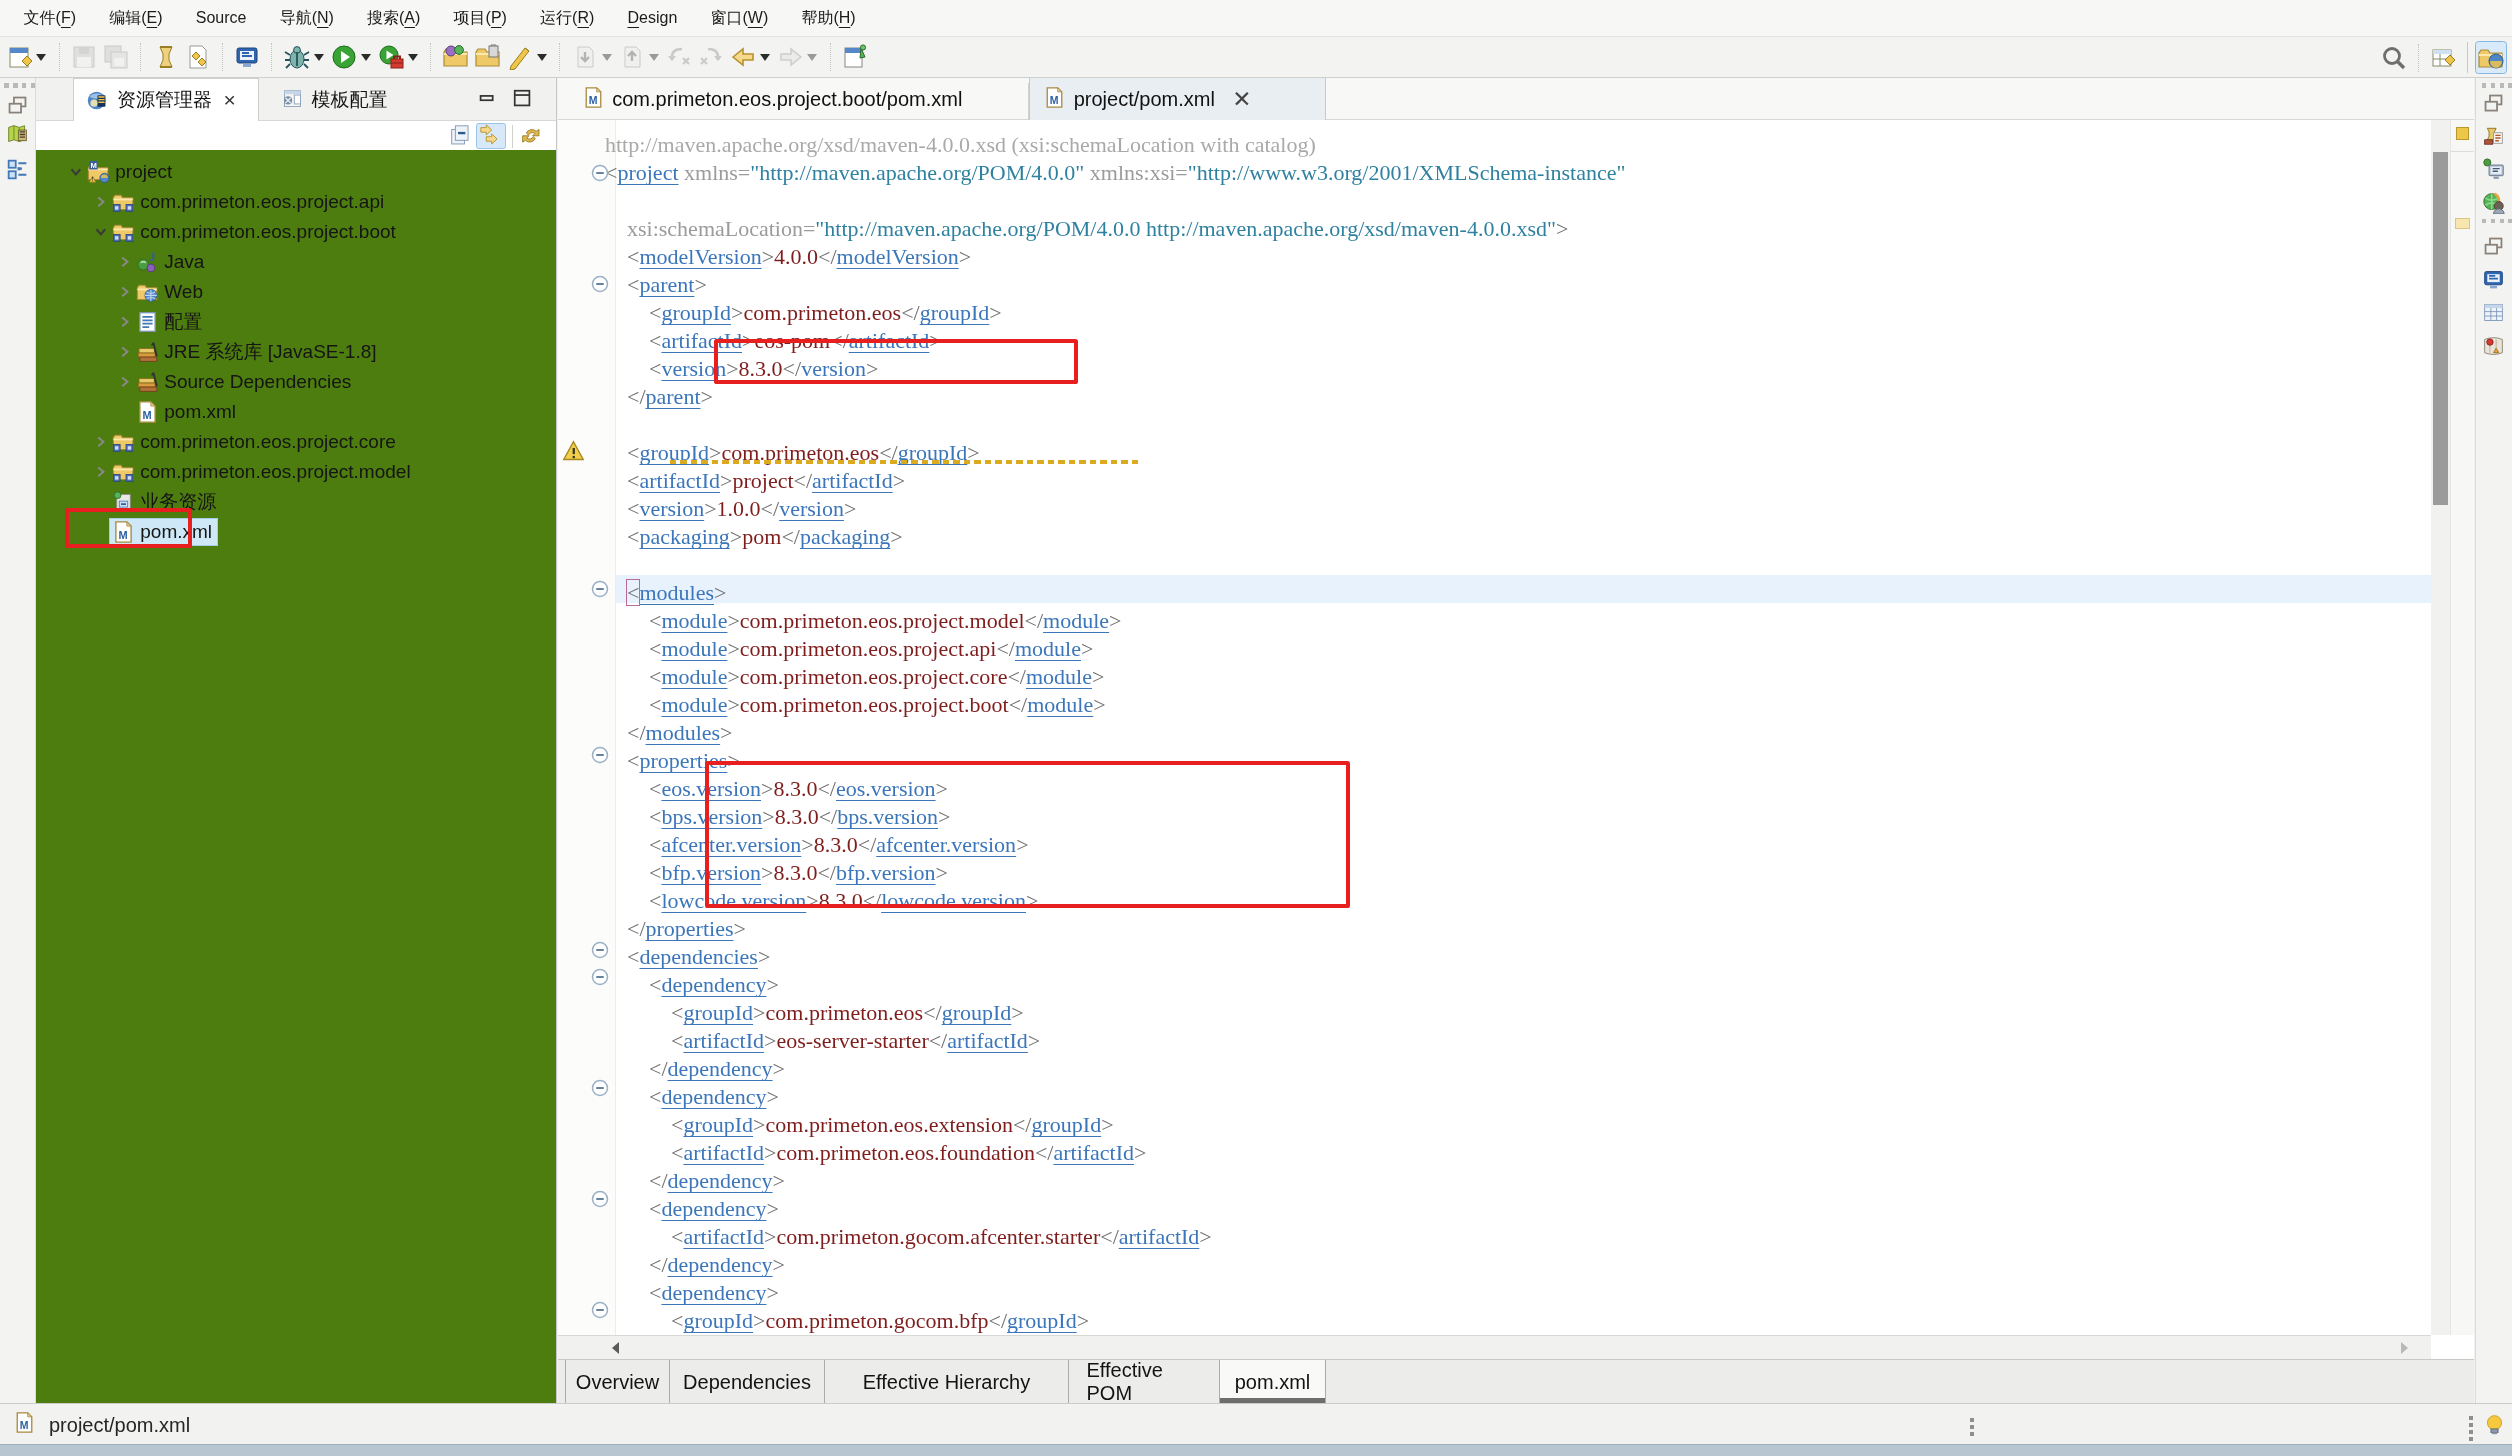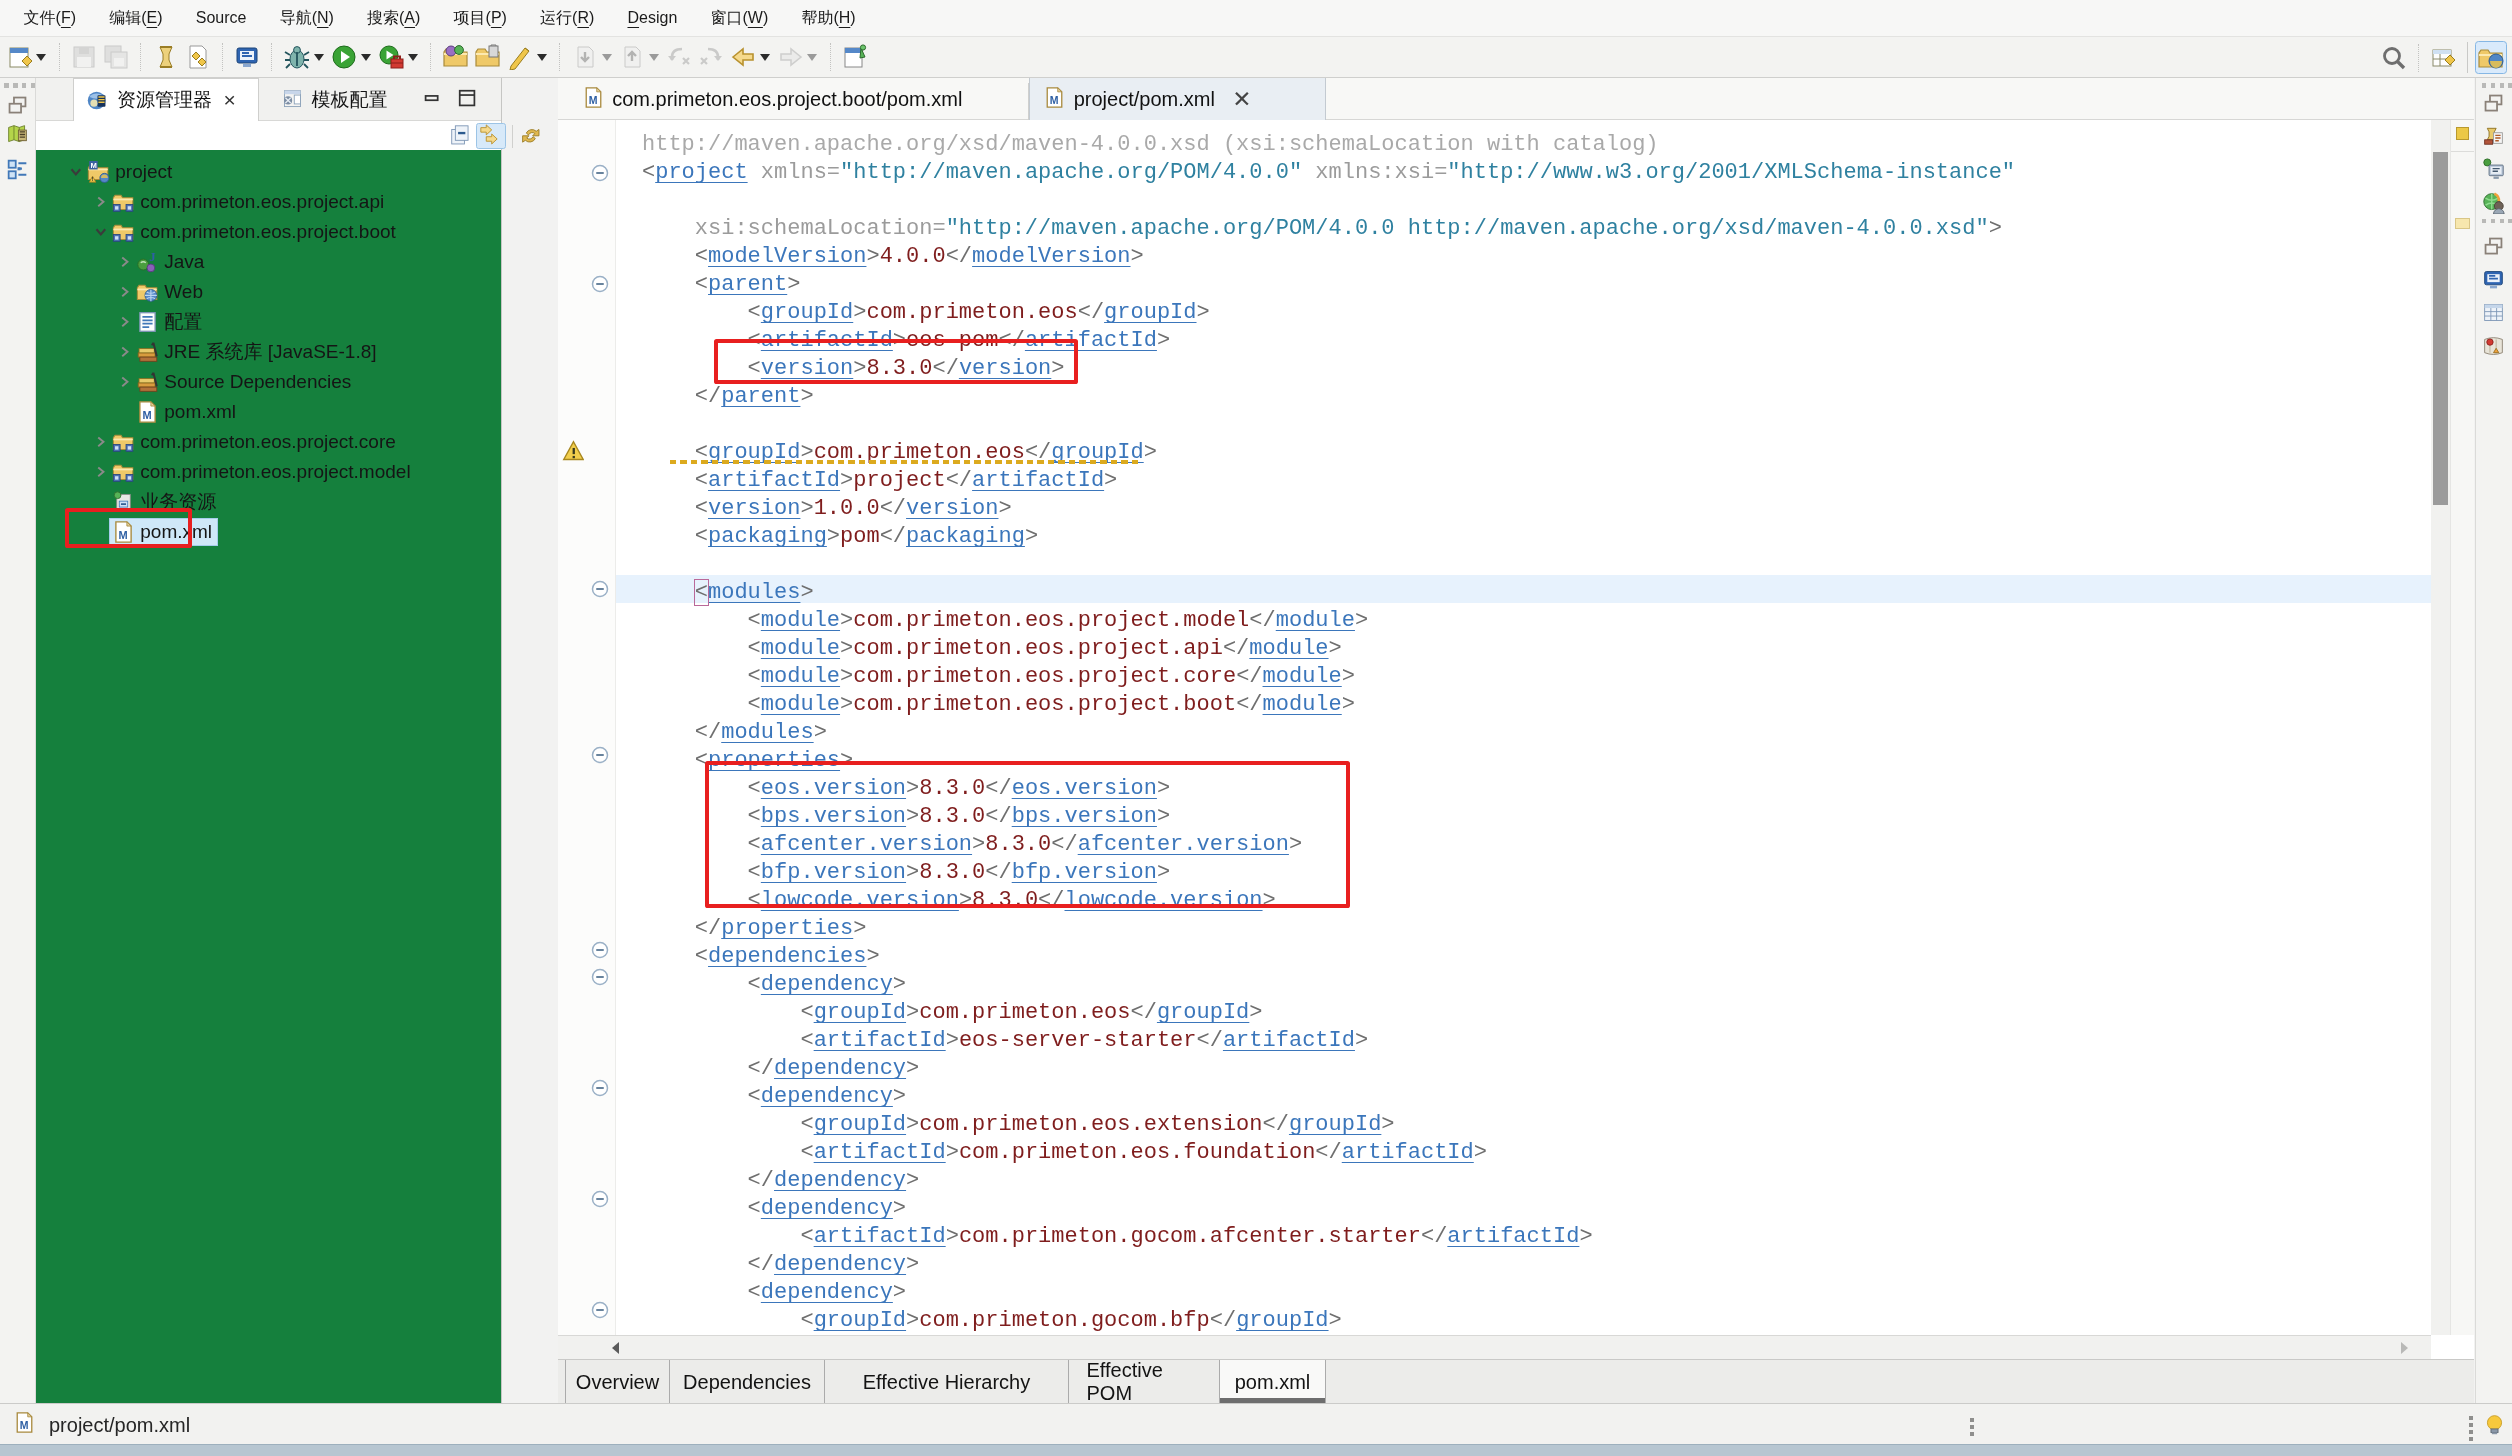--- a/index.html
+++ b/index.html
@@ -21,21 +21,21 @@
 .vline{width:0.9px;height:31px;background:#c9c9c7;margin:0 7px}
 
 #main{position:absolute;top:78px;left:0;width:2512px;height:1325px}
 #leftstrip{position:absolute;left:0;top:0;width:36px;height:100%;background:#f3f3f1;border-right:0.9px solid #dadad8}
 #rightstrip{position:absolute;left:2475px;top:0;width:38px;height:100%;background:#f3f3f1;border-left:0.9px solid #dadad8}
 .strip-icon{position:absolute;left:6.1px;width:24.4px;height:24.4px}
 .strip-icon svg{width:23px;height:23px}
 .dots-h{position:absolute;display:flex;gap:4.4px}
 .dots-h i{width:4.4px;height:4.4px;background:#b9b9b7;display:block}
 
-#panel{position:absolute;left:36px;top:0;width:466px;height:100%;background:#15803d;border-right:1.7px solid #c6c6c4}
+#panel{position:absolute;left:36px;top:0;width:521px;height:100%;background:#4d7c0f;border-right:1.7px solid #c6c6c4}
 #ptabbar{position:absolute;left:0;top:0;width:100%;height:43px;background:#f1f1ef;border-bottom:0.9px solid #d8d8d6}
 .ptab{position:absolute;top:0;height:43px;display:flex;align-items:center;font-size:19px;color:#141414;gap:7.9px;padding:0 12.2px}
 .ptab.active{background:#fff;border:0.9px solid #cfcfcd;border-bottom:none}
 .ptab .x{font-size:21px;color:#333;margin-left:3.5px}
 .pminmax{position:absolute;top:10.5px;display:flex;gap:15.7px}
 #ptoolbar{position:absolute;left:0;top:43px;width:100%;height:29px;background:#fff}
 .pt-icon{position:absolute;top:1.7px;width:30px;height:26px;display:flex;align-items:center;justify-content:center}
 .pt-icon svg{width:23.6px;height:23.6px}
 .pt-link{background:#d7e9f9;border:0.9px solid #9cc4e6;border-radius:2.6px}
 #tree{position:absolute;left:0;top:73px;width:100%;bottom:0;overflow:hidden}
@@ -49,21 +49,21 @@
 .redbox{position:absolute;border:4.4px solid #e81f1f;border-radius:2.6px;z-index:40;pointer-events:none}
 
 #editor{position:absolute;left:558px;top:0;width:1916px;height:100%;background:#fff}
 #etabbar{position:absolute;left:0;top:0;width:100%;height:42px;background:#f8f8f6;border-bottom:0.9px solid #d7d7d5}
 .etab{position:absolute;top:0;height:42px;display:flex;align-items:center;gap:8.7px;font-size:20px;color:#111;padding:0 14px}
 .etab.active{background:#e9eef3;border-left:0.9px solid #c3cad1;border-right:0.9px solid #c3cad1}
 .etab .x{font-size:23px;color:#444;margin-left:8.7px;font-weight:300}
 #codewrap{position:absolute;left:0;top:42px;width:1873px;height:1215px;background:#fff;overflow:hidden}
 #gutter{position:absolute;left:0;top:0;width:58px;height:100%;background:#fcfcfb;border-right:0.9px solid #ececea}
 #lines{position:absolute;left:0;top:11.3px;width:100%}
-.cl{height:28px;line-height:28px;white-space:pre;font-family:Liberation Mono, monospace;font-size:22px;padding-left:84px}
+.cl{height:28px;line-height:28px;white-space:pre;font-family:Liberation Serif, serif;font-size:22px;padding-left:47px}
 .tk-b{color:#6f6f6f}
 .tk-t{color:#3b76bb;text-decoration:underline;text-decoration-thickness:1.3px;text-underline-offset:3.5px}
 .tk-a{color:#9b9b9b}
 .tk-v{color:#2f81a0}
 .tk-x{color:#7f1d1d}
 .tk-i{color:#a9a9a9}
 .tk-bx{color:#6f6f6f;outline:1.7px solid #b9699a;outline-offset:-0.9px}
 .gut-item{position:absolute;left:0;width:58px;display:flex;justify-content:flex-end;padding-right:6.1px}
 .fold{width:20px;height:20px}
 #hlline{position:absolute;left:58px;width:1815px;height:28px;background:#e7f2fd}

